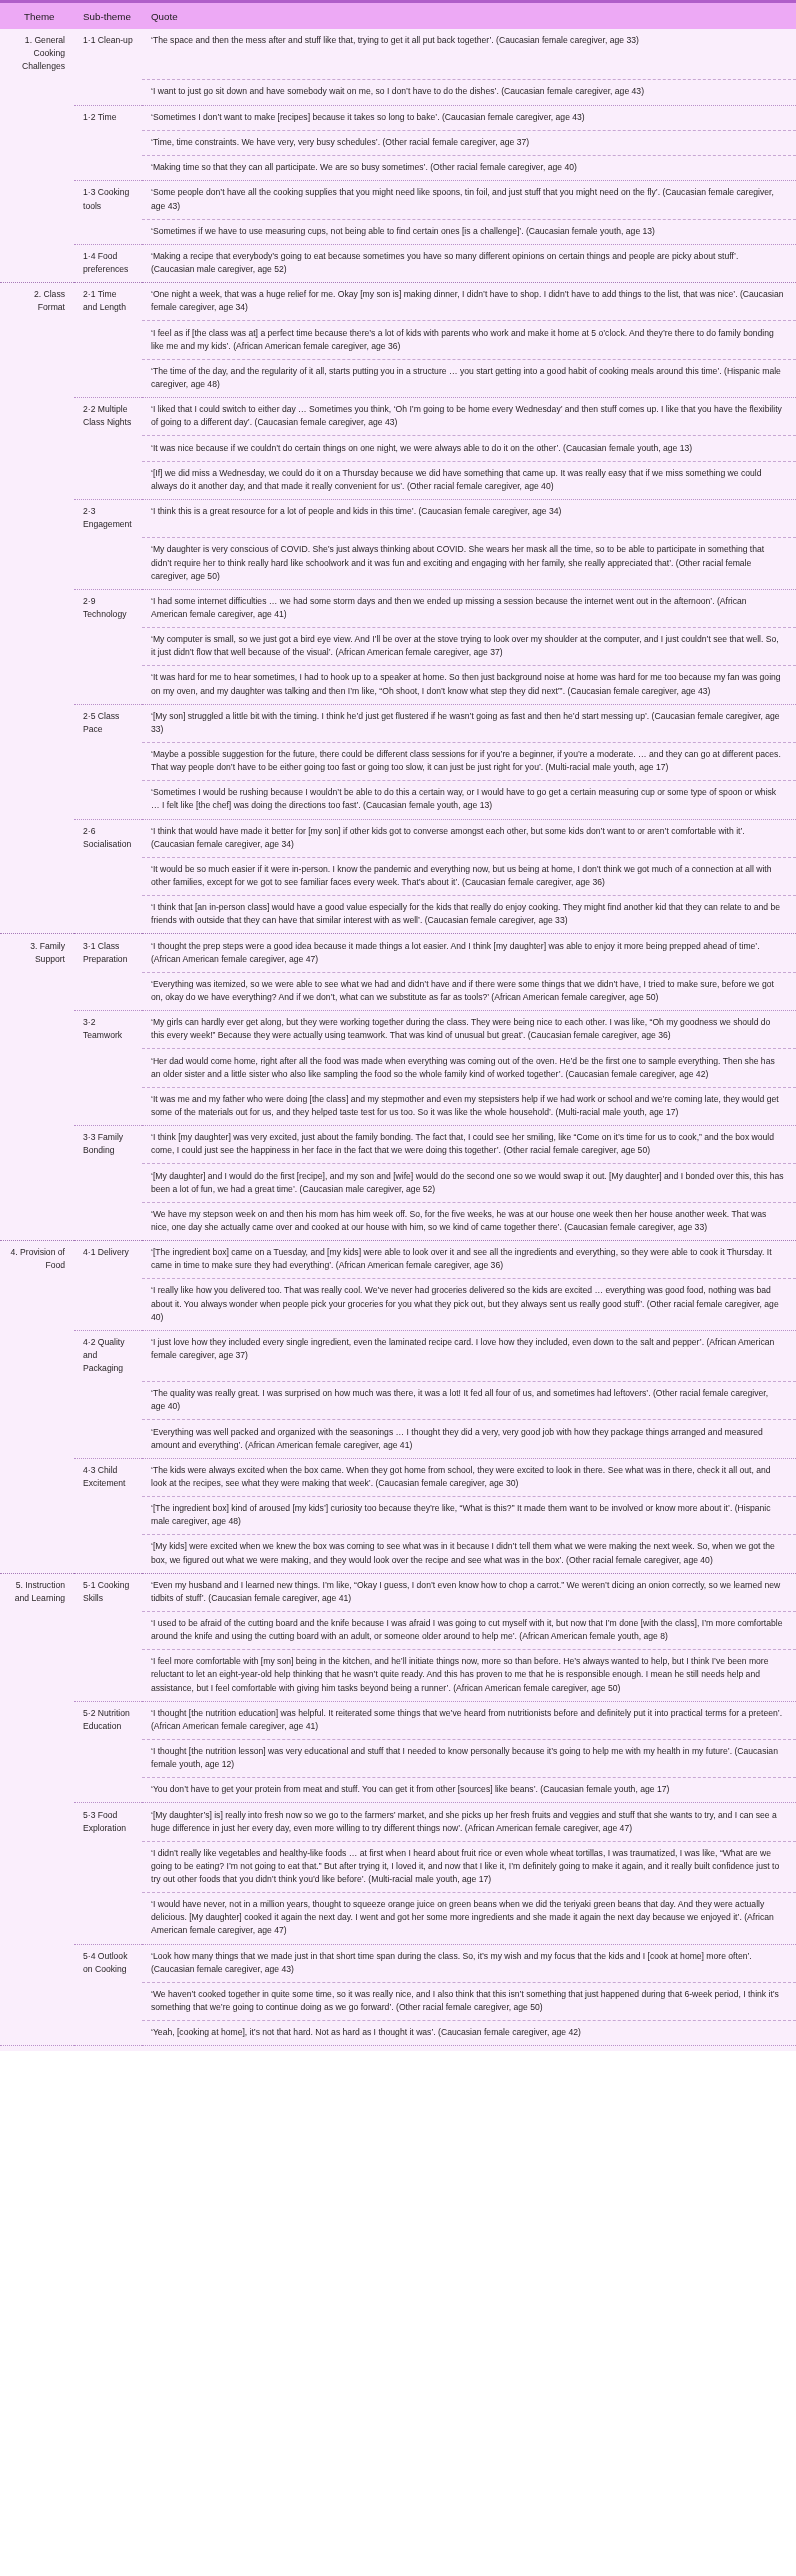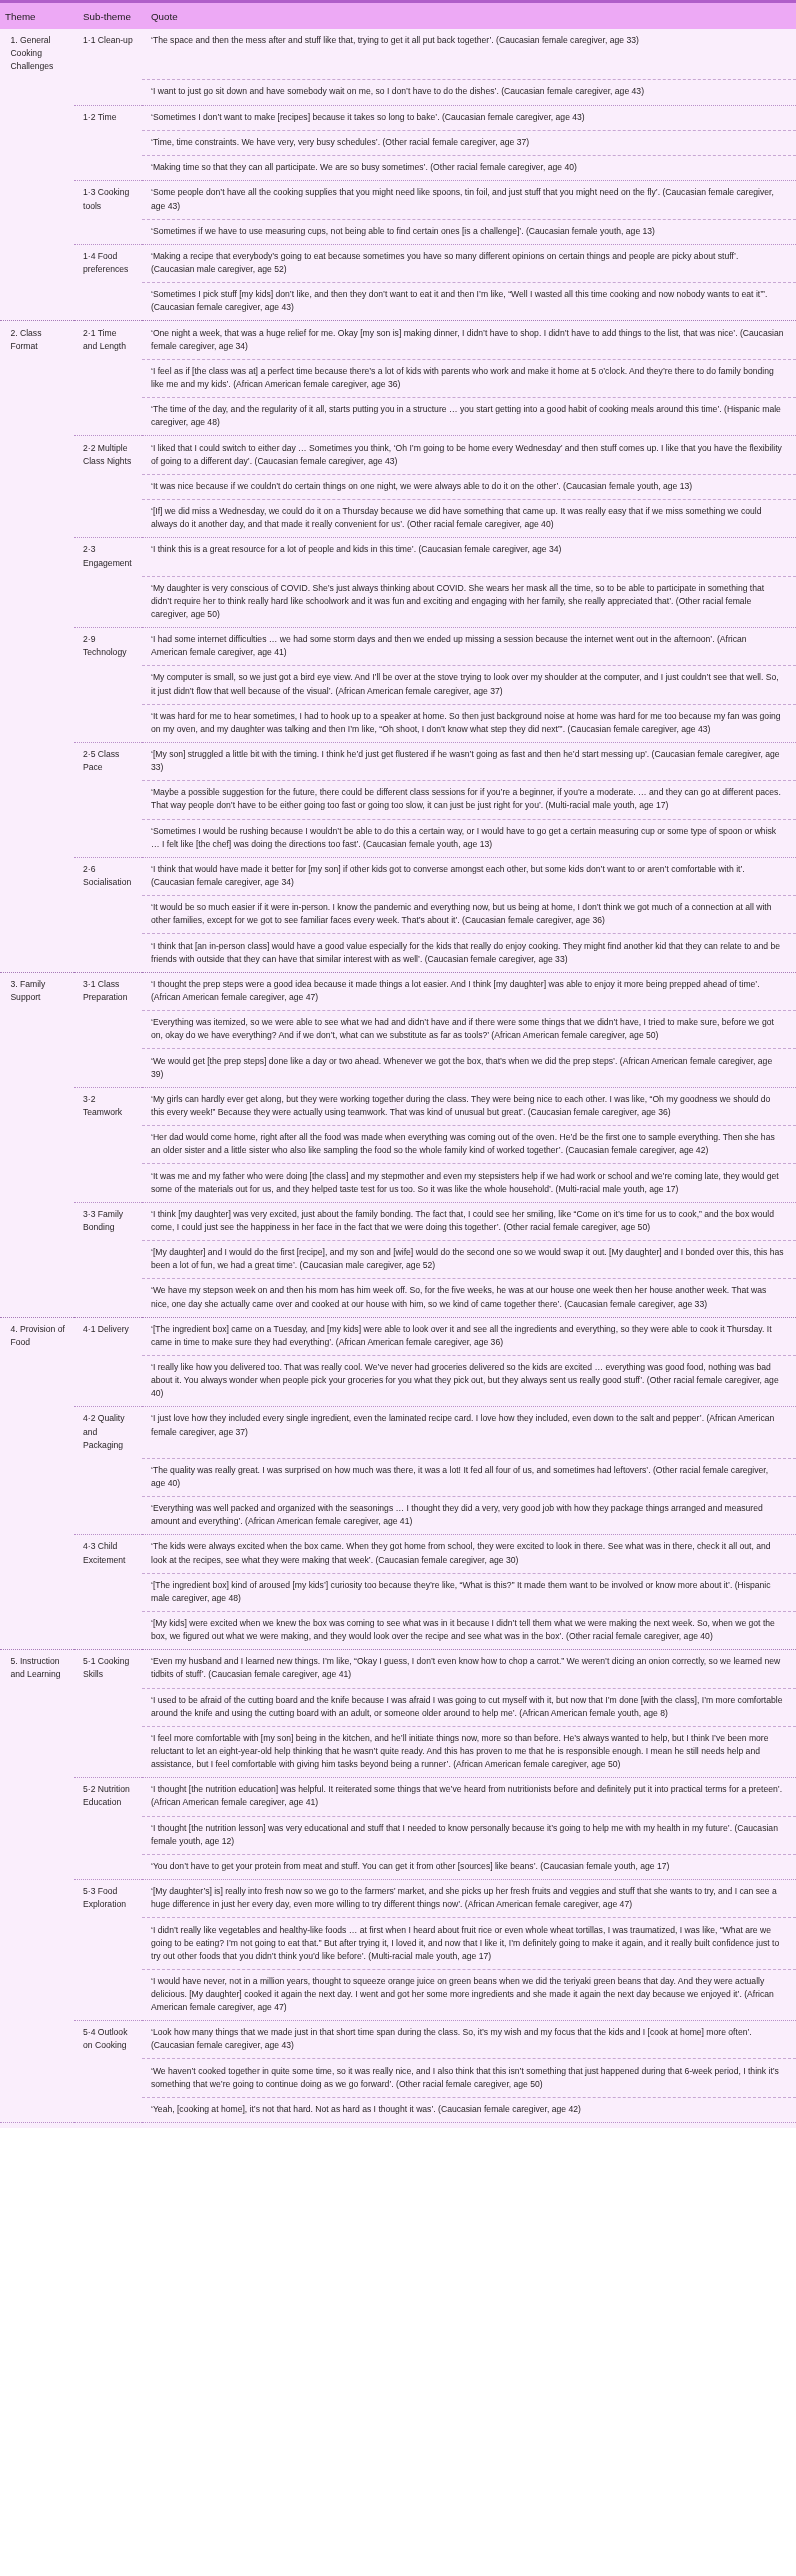--- a/index.html
+++ b/index.html
@@ -25,32 +25,33 @@
   #qual-table thead th {
     background: #eda9f5;
     text-align: left;
     font-weight: normal;
     font-size: 9.8px;
     line-height: 1.35;
     padding: 6.7px 9px 6px 9px;
     vertical-align: top;
     color: #1d1a1b;
   }
-  #qual-table thead tr.header-row th:first-child { padding-left: 5px; }
+  #qual-table thead tr.header-row th:first-child { padding-left: 24px; }
   #qual-table tbody td {
     font-size: 8.6px;
     line-height: 1.52;
     vertical-align: top;
     padding: 5.2px 9px 6px 9px;
     background: #faeefc;
     color: #231f20;
   }
   td.theme-cell {
     width: 74px;
     padding-left: 10.4px !important;
+    text-align: right;
   }
   td.sub-cell {
     width: 68px;
   }
   td.quote-cell {
     width: 445px;
     padding-right: 12px !important;
   }
   
   tr.q-sep > td {
@@ -130,25 +131,20 @@
       <tr class="q-sep">
         <td class="theme-cell"></td>
         <td class="sub-cell"></td>
         <td class="quote-cell">‘Sometimes if we have to use measuring cups, not being able to find certain ones [is a challenge]’. (Caucasian female youth, age 13)</td>
       </tr>
       <tr class="sub-sep">
         <td class="theme-cell"></td>
         <td class="sub-cell">1·4 Food preferences</td>
         <td class="quote-cell">‘Making a recipe that everybody’s going to eat because sometimes you have so many different opinions on certain things and people are picky about stuff’. (Caucasian male caregiver, age 52)</td>
       </tr>
-      <tr class="q-sep">
-        <td class="theme-cell"></td>
-        <td class="sub-cell"></td>
-        <td class="quote-cell">‘Sometimes I pick stuff [my kids] don’t like, and then they don’t want to eat it and then I’m like, “Well I wasted all this time cooking and now nobody wants to eat it’”. (Caucasian female caregiver, age 43)</td>
-      </tr>
       <tr class="theme-sep">
         <td class="theme-cell">2. Class Format</td>
         <td class="sub-cell">2·1 Time and Length</td>
         <td class="quote-cell">‘One night a week, that was a huge relief for me. Okay [my son is] making dinner, I didn’t have to shop. I didn’t have to add things to the list, that was nice’. (Caucasian female caregiver, age 34)</td>
       </tr>
       <tr class="q-sep">
         <td class="theme-cell"></td>
         <td class="sub-cell"></td>
         <td class="quote-cell">‘I feel as if [the class was at] a perfect time because there’s a lot of kids with parents who work and make it home at 5 o’clock. And they’re there to do family bonding like me and my kids’. (African American female caregiver, age 36)</td>
       </tr>
@@ -229,25 +225,20 @@
       </tr>
       <tr class="theme-sep">
         <td class="theme-cell">3. Family Support</td>
         <td class="sub-cell">3·1 Class Preparation</td>
         <td class="quote-cell">‘I thought the prep steps were a good idea because it made things a lot easier. And I think [my daughter] was able to enjoy it more being prepped ahead of time’. (African American female caregiver, age 47)</td>
       </tr>
       <tr class="q-sep">
         <td class="theme-cell"></td>
         <td class="sub-cell"></td>
         <td class="quote-cell">‘Everything was itemized, so we were able to see what we had and didn’t have and if there were some things that we didn’t have, I tried to make sure, before we got on, okay do we have everything? And if we don’t, what can we substitute as far as tools?’ (African American female caregiver, age 50)</td>
-      </tr>
-      <tr class="q-sep">
-        <td class="theme-cell"></td>
-        <td class="sub-cell"></td>
-        <td class="quote-cell">‘We would get [the prep steps] done like a day or two ahead. Whenever we got the box, that’s when we did the prep steps’. (African American female caregiver, age 39)</td>
       </tr>
       <tr class="sub-sep">
         <td class="theme-cell"></td>
         <td class="sub-cell">3·2 Teamwork</td>
         <td class="quote-cell">‘My girls can hardly ever get along, but they were working together during the class. They were being nice to each other. I was like, “Oh my goodness we should do this every week!” Because they were actually using teamwork. That was kind of unusual but great’. (Caucasian female caregiver, age 36)</td>
       </tr>
       <tr class="q-sep">
         <td class="theme-cell"></td>
         <td class="sub-cell"></td>
         <td class="quote-cell">‘Her dad would come home, right after all the food was made when everything was coming out of the oven. He’d be the first one to sample everything. Then she has an older sister and a little sister who also like sampling the food so the whole family kind of worked together’. (Caucasian female caregiver, age 42)</td>

